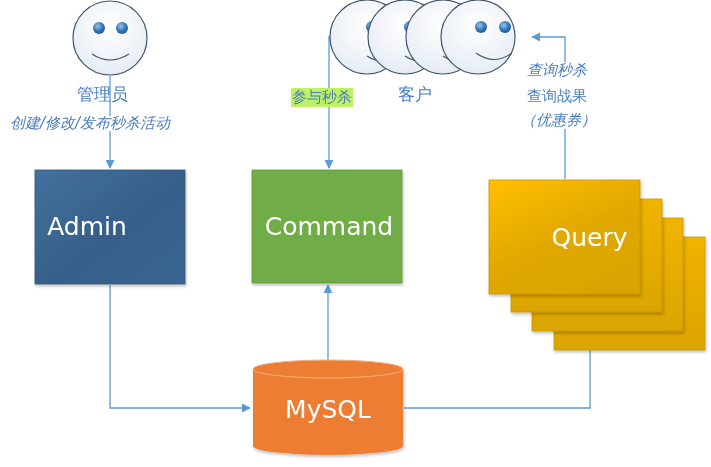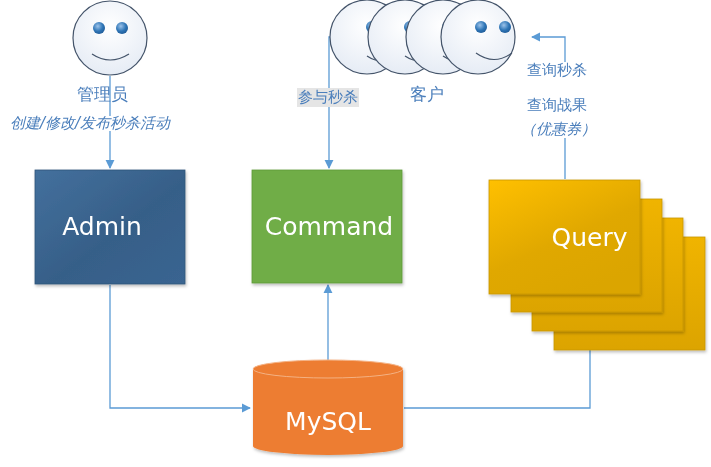--- a/index.html
+++ b/index.html
@@ -107,25 +107,25 @@
 
   <g filter="url(#shadow)">
     <path d="M253,369 L253,446 A75,9 0 0 0 403,446 L403,369 Z" fill="#ed7d31"></path>
     <ellipse cx="328" cy="369" rx="75" ry="9" fill="#ed7d31" stroke="#f4b183" stroke-width="1"></ellipse>
   </g>
 </svg>
 
 <div class="lbl role-title" style="left:77px; top:86px;">管理员</div>
 <div class="lbl small" style="left:9px; top:116px; background:#fff; padding:0 1px;font-style:italic;">创建/修改/发布秒杀活动</div>
 
-<div class="lbl role-title" style="left:410px; top:86px;">客户</div>
-<div class="lbl small" style="left:297px; top:88px; background:#e5e5e5; padding:2px 1px;">参与秒杀</div>
+<div class="lbl role-title" style="left:398px; top:86px;">客户</div>
+<div class="lbl small" style="left:291px; top:88px; background:#bef264; padding:2px 1px;">参与秒杀</div>
 
 <div style="position:absolute; left:527px; top:62px; background:#fff; padding:1px 0;">
-  <div class="lbl small" style="position:static; margin-bottom:20px;">查询秒杀</div>
+  <div class="lbl small" style="position:static; margin-bottom:11px;font-style:italic;">查询秒杀</div>
   <div class="lbl small" style="position:static; margin-bottom:9px;">查询战果</div>
   <div class="lbl small" style="position:static; margin-left:-6px;font-style:italic;">（优惠券）</div>
 </div>
 
-<div class="box-label" style="left:42px; top:212px; width:120px;">Admin</div>
+<div class="box-label" style="left:27px; top:212px; width:120px;">Admin</div>
 <div class="box-label" style="left:252px; top:212px; width:154px;">Command</div>
 <div class="box-label" style="left:514px; top:223px; width:151px;">Query</div>
-<div class="box-label" style="left:253px; top:407px; width:150px;">MySQL</div>
+<div class="box-label" style="left:253px; top:395px; width:150px;">MySQL</div>
 
 </body></html>

